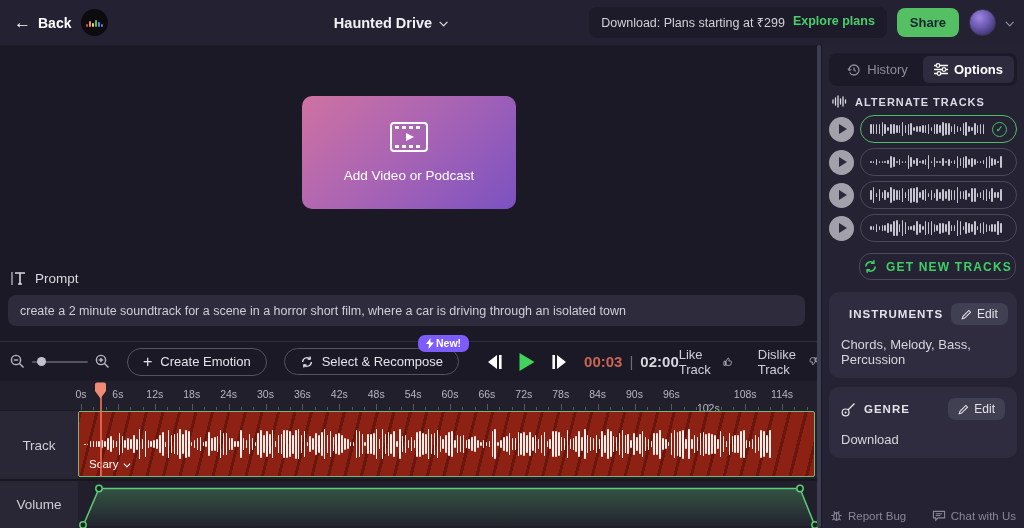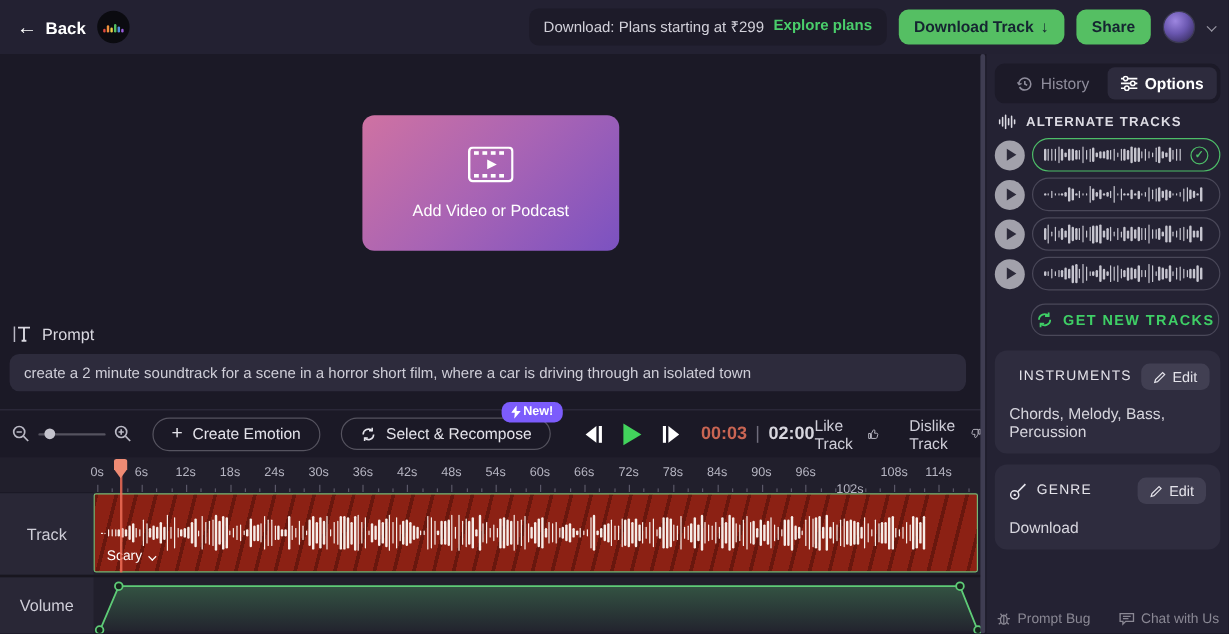--- a/index.html
+++ b/index.html
@@ -54,21 +54,21 @@
   .wavebox.selected { border-color:#4dbd68; }
   .wave { flex:1; min-width:0; height:100%; display:flex; align-items:center; overflow:hidden; }
   .wave span { flex:none; width:1.5px; margin-right:1.4px; border-radius:1px; background:var(--barcolor,#c6c5cf); }
   .check { width:15px; height:15px; border:1.5px solid #4dbd68; border-radius:50%; flex:none;
            display:flex; align-items:center; justify-content:center; color:#4dbd68; font-size:9px; font-weight:700; }
   .get-new { margin:11px 8px 12px 37px; height:27px; border:1px solid #4a4859; border-radius:12px;
              display:flex; align-items:center; justify-content:center; gap:8px; color:#3fcf66;
              font-size:12px; font-weight:700; letter-spacing:1.2px; cursor:pointer; }
   .card { margin:9px 7px; background:#2e2c3e; border-radius:10px; padding:11px 12px; }
   .card-head { display:flex; align-items:center; gap:8px; }
-  .card-title { font-size:11.5px; font-weight:400; letter-spacing:1px; color:#e4e3ea; }
+  .card-title { font-size:11.5px; font-weight:700; letter-spacing:1px; color:#e4e3ea; }
   .edit-btn { margin-left:auto; background:#413f52; border:none; border-radius:7px; padding:4px 10px;
               display:flex; align-items:center; gap:5px; color:#e4e3ea; font-family:inherit;
               font-size:12px; cursor:pointer; }
   .card-value { margin-top:12px; font-size:13px; color:#d6d5dd; }
   .side-foot { position:absolute; left:8px; right:8px; bottom:6px; display:flex;
                justify-content:space-between; color:#8a8894; font-size:11.5px; }
   .foot-item { display:flex; align-items:center; gap:5px; cursor:pointer; }
 
   
   .video-card { position:absolute; left:302px; top:96px; width:214px; height:113px; border-radius:10px;
@@ -136,29 +136,29 @@
     <span>Back</span>
   </div>
   <div class="brand">
     <i style="height:3px;background:#e0493f"></i>
     <i style="height:6px;background:#f0923c"></i>
     <i style="height:4px;background:#ecd04a"></i>
     <i style="height:7px;background:#53bf63"></i>
     <i style="height:5px;background:#4f8fe0"></i>
     <i style="height:3px;background:#9a5fe0"></i>
   </div>
+  <div class="proj-title">
+    <span>Haunted Drive</span>
+    <span class="chev"></span>
+  </div>
   <div class="top-right">
     <div class="plans-pill">
       <span>Download: Plans starting at ₹299</span>
       <span class="explore">Explore plans</span>
     </div>
-    <button class="green-btn">
-      <span>Download Track</span>
-      <span>↓</span>
-    </button>
     <button class="green-btn">
       <span>Share</span>
     </button>
     <div class="avatar"></div>
     <span class="chev acct-chev"></span>
   </div>
 </header>
 
 <div class="video-card">
   <svg width="38" height="30" viewBox="0 0 38 30">
@@ -918,21 +918,21 @@
     <div class="card-value">Download</div>
   </div>
 
 
   <div class="side-foot">
     <div class="foot-item">
       <svg width="13" height="13" viewBox="0 0 14 14">
         <ellipse cx="7" cy="8" rx="3" ry="4" fill="none" stroke="#8a8894" stroke-width="1.2"></ellipse>
         <path d="M5.5 4.5L4 2.5M8.5 4.5L10 2.5M3.9 7H1.5M10.1 7h2.4M4.3 10.5L2.5 12M9.7 10.5l1.8 1.5M7 4v8" stroke="#8a8894" stroke-width="1.1" fill="none"></path>
       </svg>
-      <span>Prompt Bug</span>
+      <span>Report Bug</span>
     </div>
     <div class="foot-item">
       <svg width="14" height="13" viewBox="0 0 15 14">
         <path d="M1.5 2.5h12v7h-7l-2.5 2.5V9.5h-2.5z" fill="none" stroke="#8a8894" stroke-width="1.2"></path>
         <path d="M4 5h7M4 7h5" stroke="#8a8894" stroke-width="1.1"></path>
       </svg>
       <span>Chat with Us</span>
     </div>
   </div>
 </aside>

